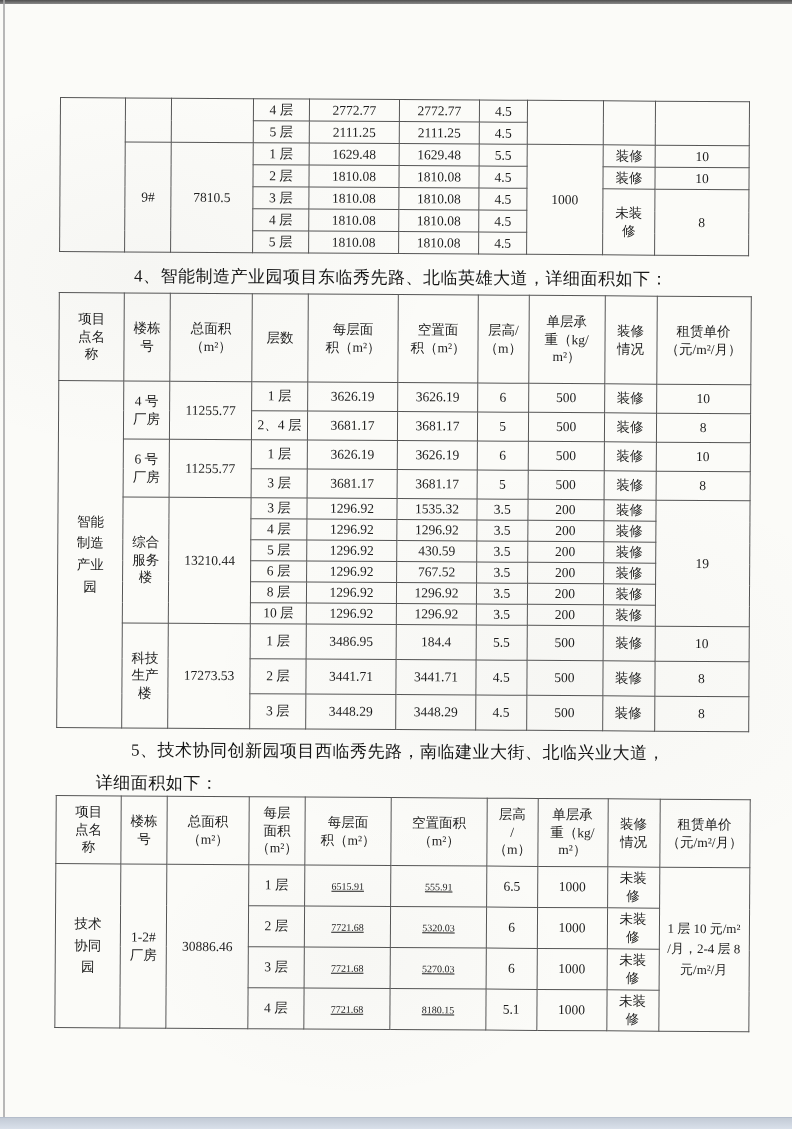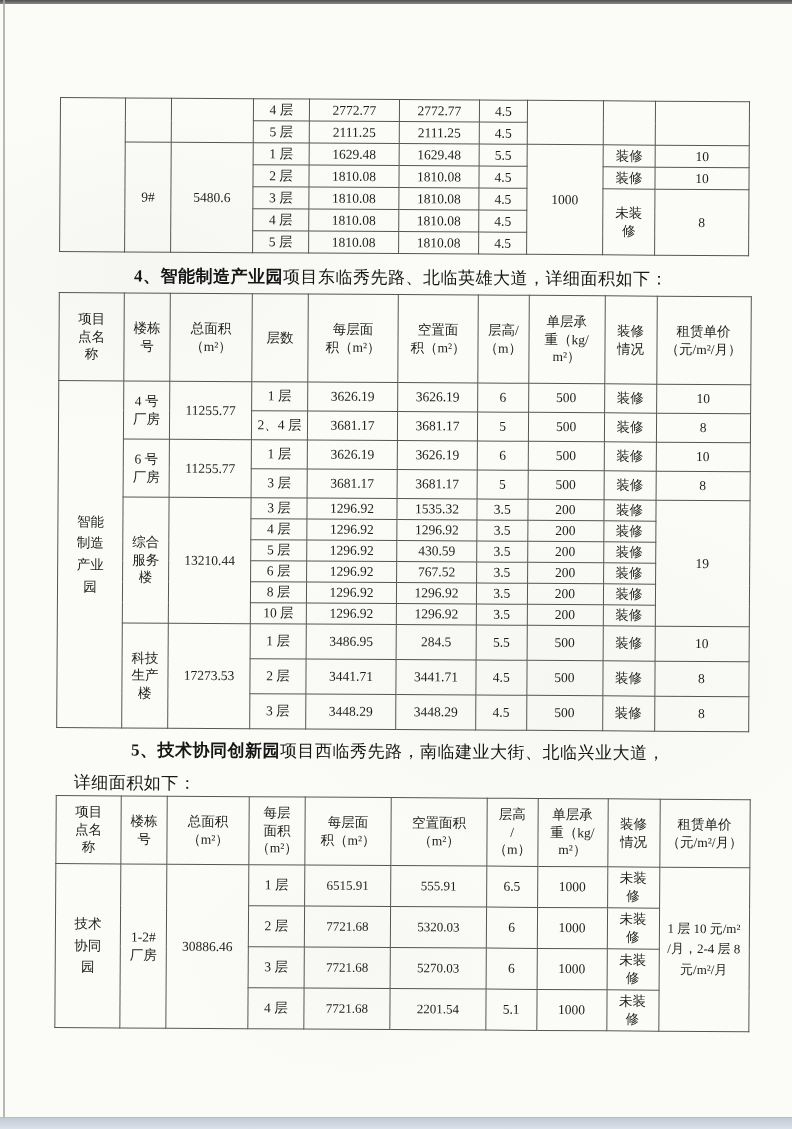--- a/index.html
+++ b/index.html
@@ -19,36 +19,36 @@
         background:linear-gradient(to bottom,#c3cbd6,#d9e0ea);border-top:1px solid #b4bdcb;}
   .tilt{position:absolute;top:0;left:0;width:792px;height:1129px;
         transform:rotate(0.35deg);transform-origin:60px 100px;}
 
   table{border-collapse:collapse;table-layout:fixed;position:absolute;}
   td,th{border:1px solid #565656;text-align:center;vertical-align:middle;
         font-weight:normal;padding:1px 4px;font-size:13.5px;color:#1d1d1d;
         line-height:1.3;white-space:pre-line;overflow:hidden;}
   th{padding:2px 6px;}
   .heading{position:absolute;font-size:17px;color:#161616;white-space:nowrap;letter-spacing:.5px;}
-  .hb{font-weight:700;}
+  .hb{font-weight:400;}
   .rT{height:22px;}
   .rH4{height:88px;}
   .rA{height:29px;}
   .rB{height:21px;}
   .rC{height:35px;}
   .rH5{height:68px;}
   .r5{height:41px;}
   .proj-cell{padding:0 13px;line-height:1.6;}
-  .num5{font-size:13px;}
+  .num5{font-size:10px;text-decoration:underline;}
   .price-text{font-size:13px;line-height:1.55;padding:0 8px;}
   #t-cont{top:97px;left:60px;}
   #h4{top:264px;left:135px;}
   #t4{top:292px;left:60px;}
   #h5{top:738px;left:135px;}
-  #h5b{top:771px;left:78px;}
+  #h5b{top:771px;left:100px;}
   #t5{top:795px;left:60px;}
 </style>
 </head>
 <body>
 
 <div class="page">
   <div class="tilt">
 
     <table id="t-cont">
       <colgroup>
@@ -77,21 +77,21 @@
         <td rowspan="2"></td>
       </tr>
       <tr class="rT">
         <td>5 层</td>
         <td>2111.25</td>
         <td>2111.25</td>
         <td>4.5</td>
       </tr>
       <tr class="rT">
         <td rowspan="5">9#</td>
-        <td rowspan="5">5480.6</td>
+        <td rowspan="5">7810.5</td>
         <td>1 层</td>
         <td>1629.48</td>
         <td>1629.48</td>
         <td>5.5</td>
         <td rowspan="5">1000</td>
         <td>装修</td>
         <td>10</td>
       </tr>
       <tr class="rT">
         <td>2 层</td>
@@ -265,21 +265,21 @@
         <td>200</td>
         <td>装修</td>
       </tr>
       <tr class="rC">
         <td rowspan="3">科技
 生产
 楼</td>
         <td rowspan="3">17273.53</td>
         <td>1 层</td>
         <td>3486.95</td>
-        <td>284.5</td>
+        <td>184.4</td>
         <td>5.5</td>
         <td>500</td>
         <td>装修</td>
         <td>10</td>
       </tr>
       <tr class="rC">
         <td>2 层</td>
         <td>3441.71</td>
         <td>3441.71</td>
         <td>4.5</td>
@@ -375,21 +375,21 @@
         <td class="num5">7721.68</td>
         <td class="num5">5270.03</td>
         <td>6</td>
         <td>1000</td>
         <td>未装
 修</td>
       </tr>
       <tr class="r5">
         <td>4 层</td>
         <td class="num5">7721.68</td>
-        <td class="num5">2201.54</td>
+        <td class="num5">8180.15</td>
         <td>5.1</td>
         <td>1000</td>
         <td>未装
 修</td>
       </tr>
     </tbody>
       </table>
 
   </div>
 

